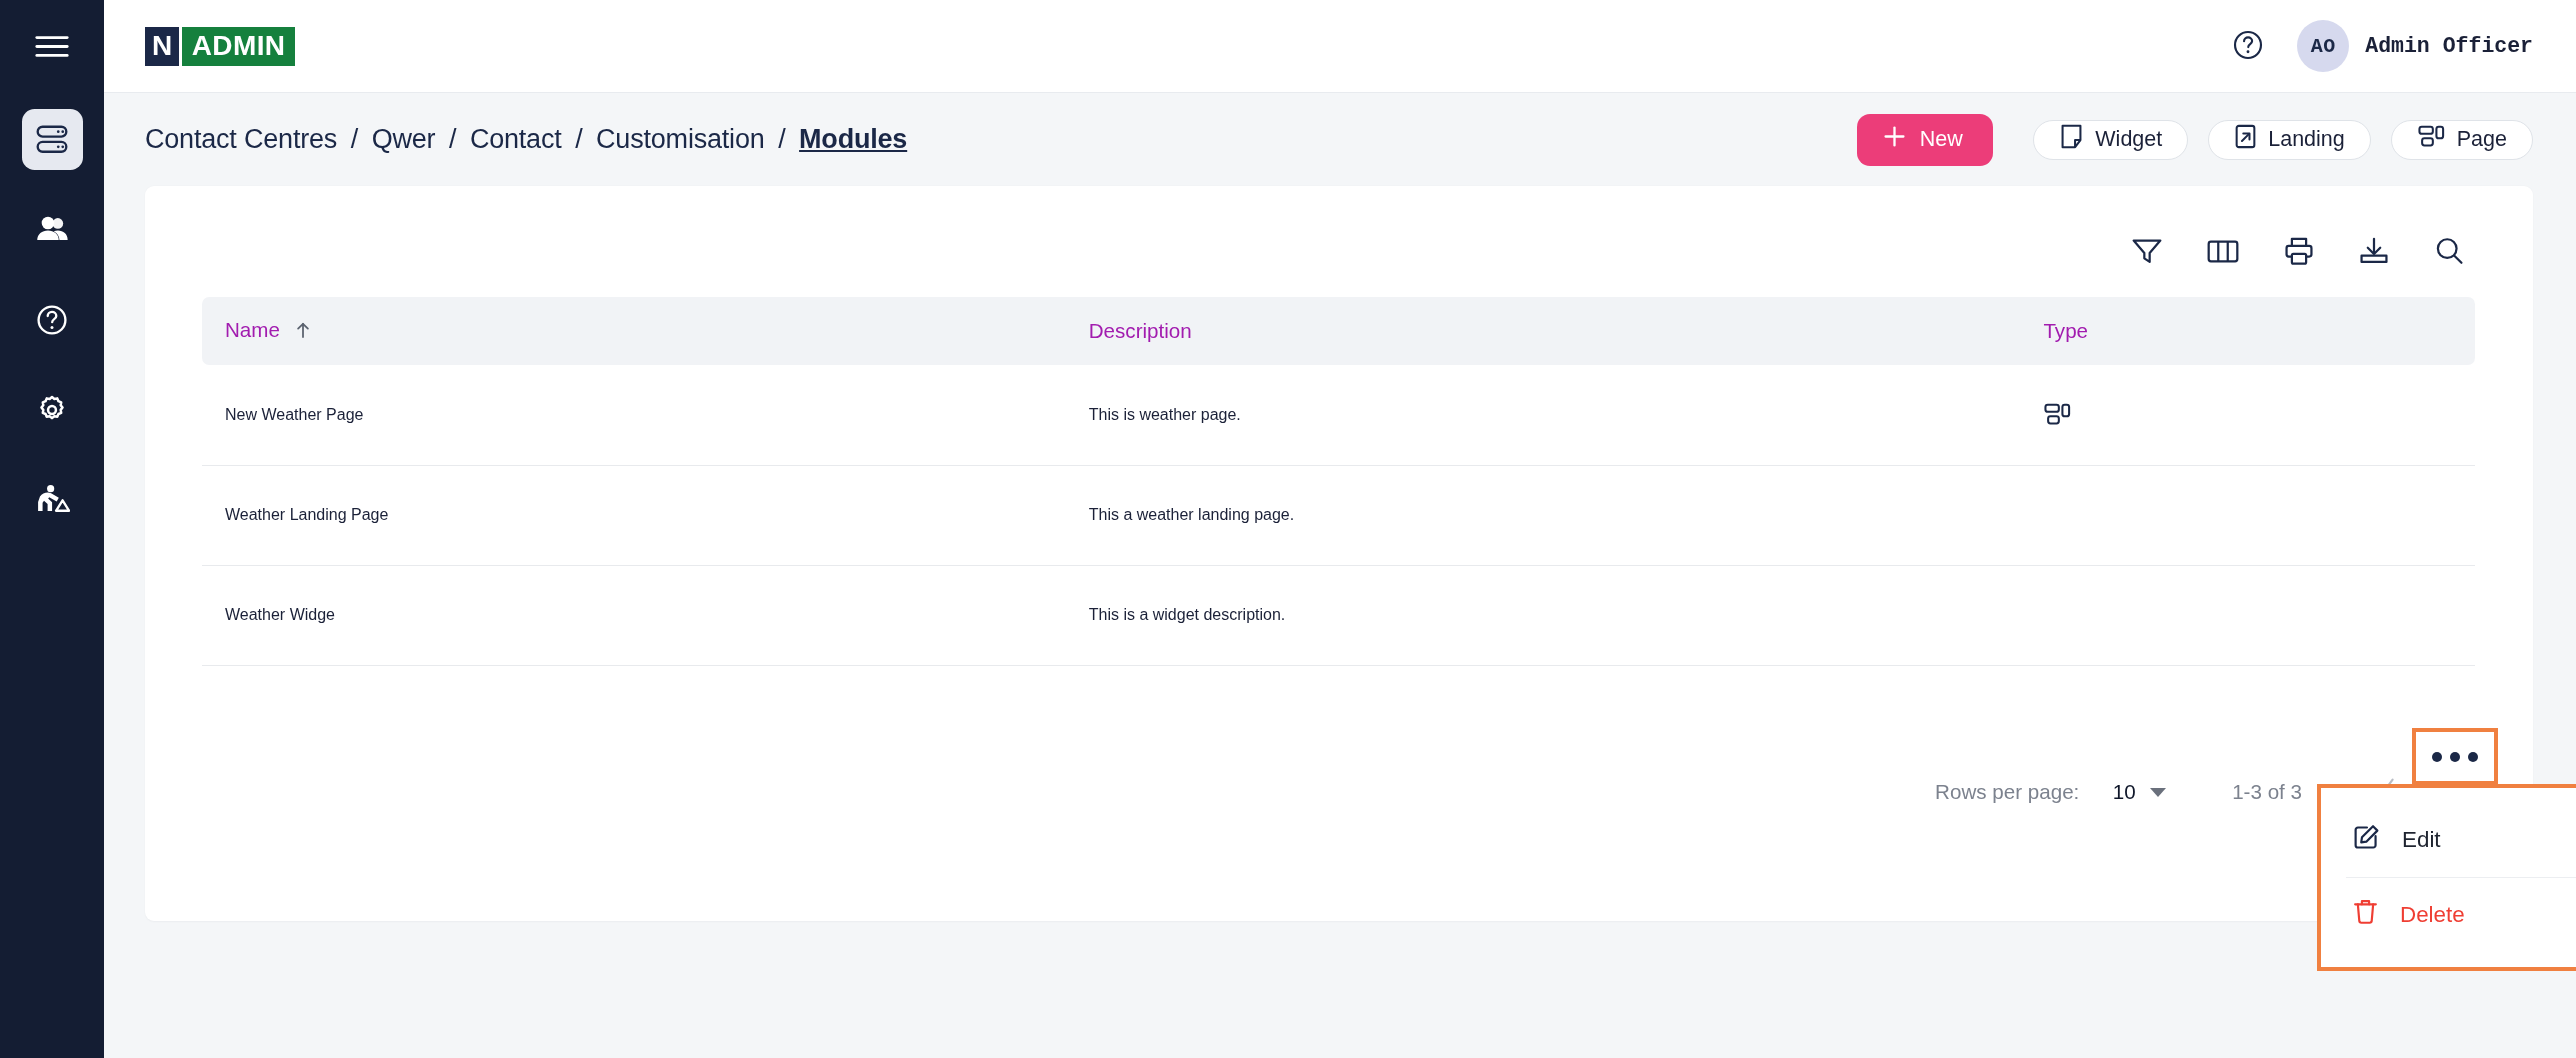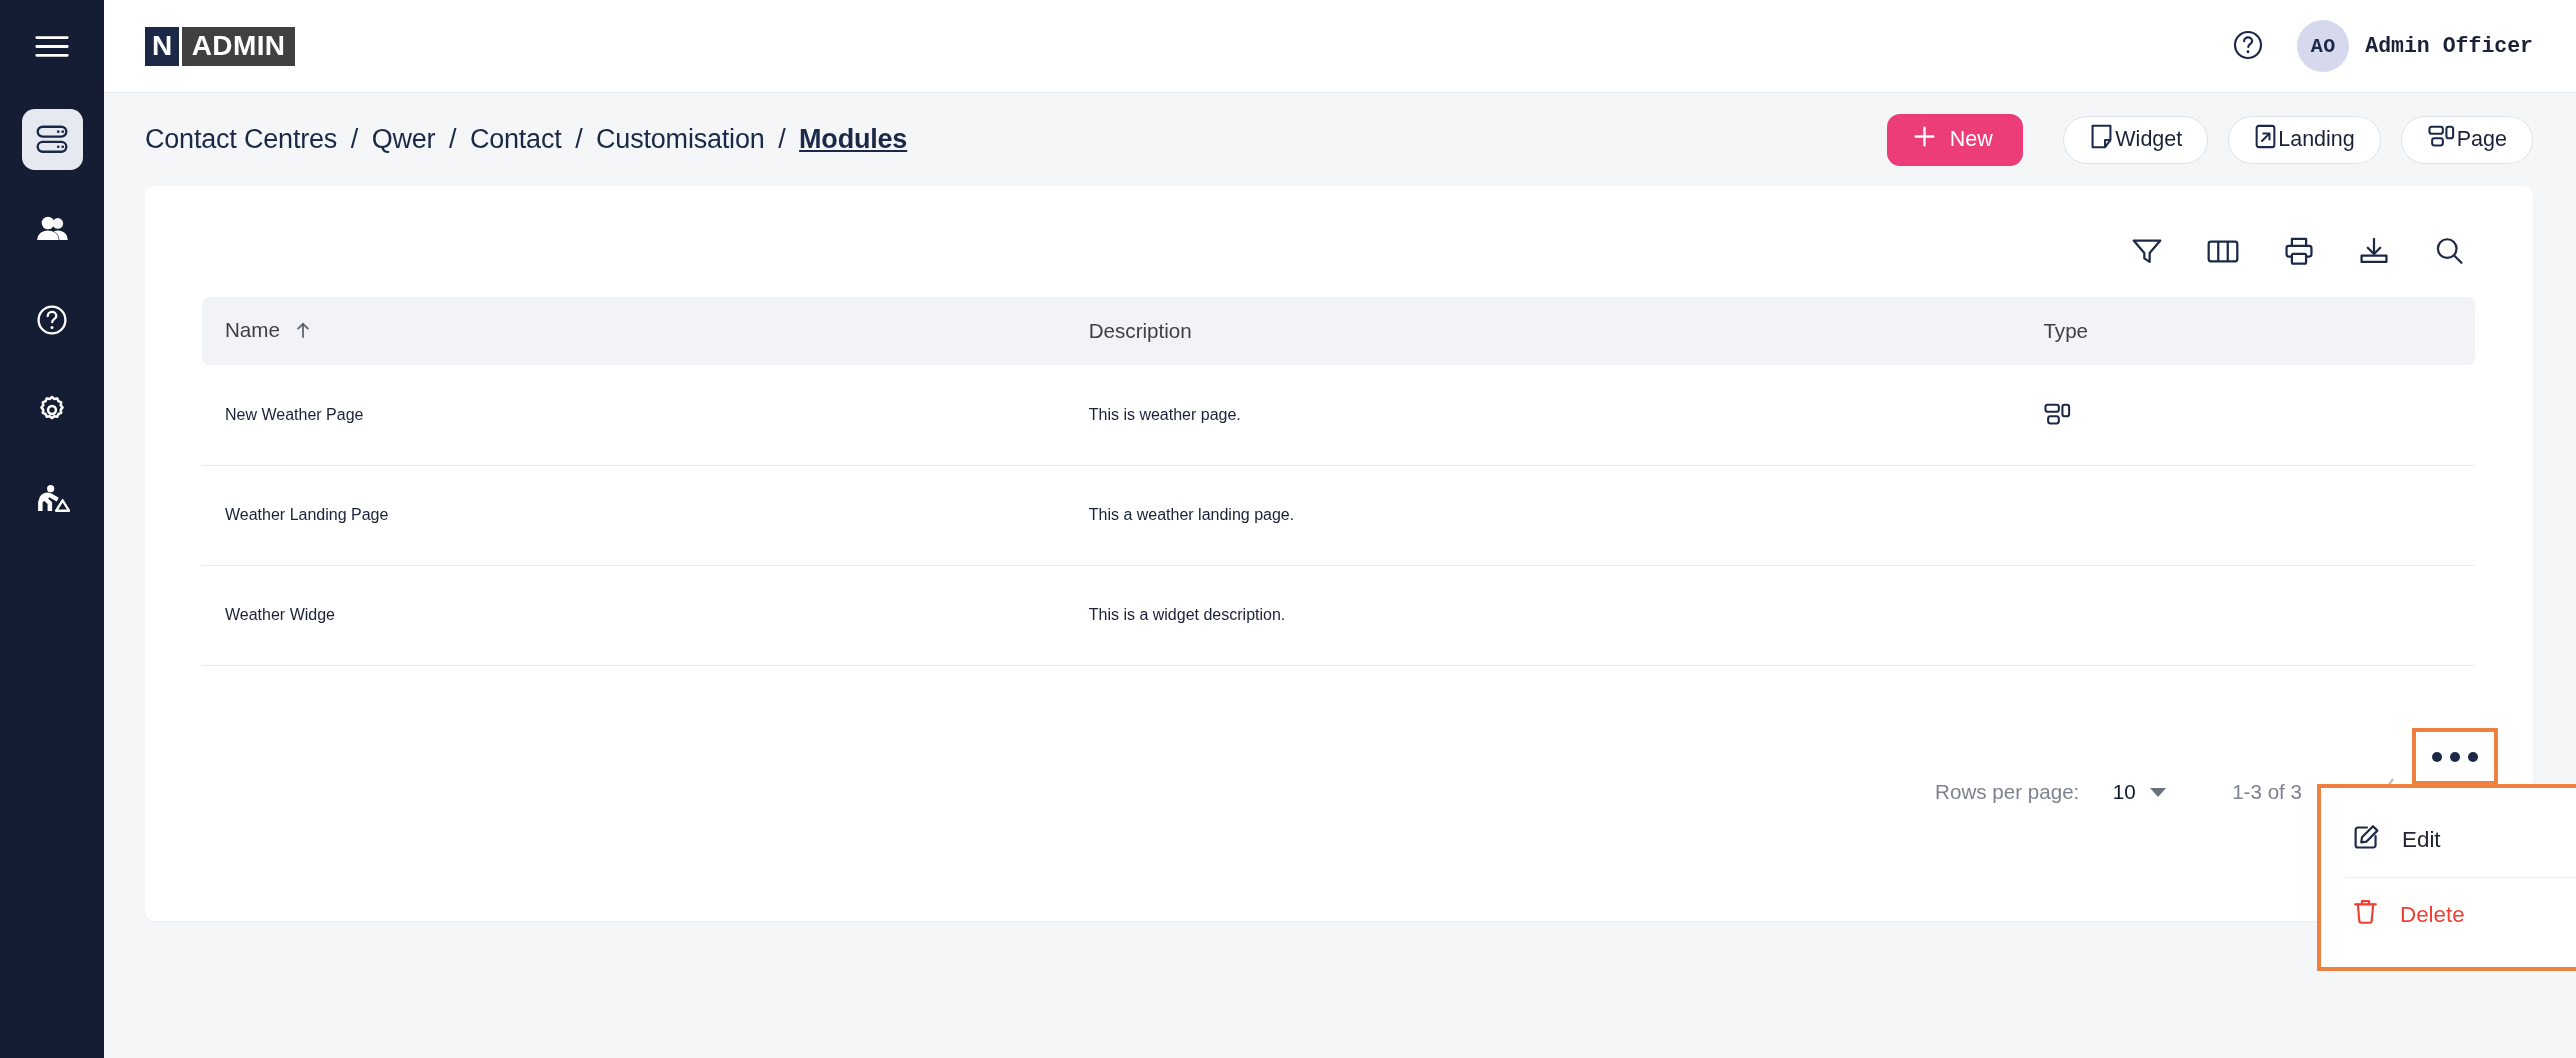--- a/index.html
+++ b/index.html
@@ -59,21 +59,21 @@
   }
   .logo { display: flex; align-items: center; gap: 2.7px; }
   .logo-n {
     background: #1b2847; color: #fff;
     font-weight: bold; font-size: 28px;
     width: 34px; height: 39px;
     display:flex; align-items:center; justify-content:center;
     letter-spacing: 0px;
   }
   .logo-admin {
-    background: #404040; color: #fff;
+    background: #15803d; color: #fff;
     font-weight: bold; font-size: 28px;
     height: 39px; padding: 0 10px;
     display:flex; align-items:center; justify-content:center;
     letter-spacing: 0.4px;
   }
   .topbar-right { margin-left: auto; display: flex; align-items: center; gap: 32px; }
   .help-btn { cursor: pointer; display:flex; align-items:center; }
   .user-chip { display: flex; align-items: center; gap: 16px; cursor: pointer; font-family: Liberation Mono, monospace; }
   .avatar {
     width: 52px; height: 52px; border-radius: 50%;
@@ -108,23 +108,23 @@
     border: none; border-radius: 13px;
     height: 52px; padding: 0 30.5px 0 25px;
     font-size: 21.5px; font-family: inherit;
     display: flex; align-items: center; gap: 12.6px;
     cursor: pointer;
     margin-right: 20px;
   }
   .btn-outline {
     background: #fff; color: #1b2138;
     border: 0.9px solid #dfe3e8; border-radius: 32px;
-    height: 48px; padding: 0 25px;
+    height: 40px; padding: 0 25px;
     font-size: 21.5px; font-family: inherit;
-    display: flex; align-items: center; gap: 1px;
+    display: flex; align-items: center; gap: 11px;
     cursor: pointer;
     white-space: nowrap;
   }
 
   
   .card-wrap { padding: 0 43px 0 41px; flex: 1; min-height: 0; }
   .card {
     background: #fff;
     border-radius: 9px;
     height: 735px;
@@ -136,21 +136,21 @@
     display: flex; justify-content: flex-end; align-items: center;
     gap: 43px;
     padding: 50px 68px 0 0;
   }
   .tool-ico { cursor: pointer; display: flex; align-items: center; justify-content: center; }
 
   table { width: calc(100% - 115px); margin: 30.5px 57px 0 57px; border-collapse: collapse; table-layout: fixed; }
   thead th {
     background: #f1f3f6;
     font-size: 20.6px; font-weight: normal;
-    color: #404040;
+    color: #a21caf;
     text-align: left;
     height: 68px;
     padding: 0 0 0 23px;
     vertical-align: middle;
   }
   thead th:first-child { border-radius: 7.2px 0 0 7.2px; }
   thead th:last-child  { border-radius: 0 7.2px 7.2px 0; }
   .sort-arrow { margin-left: 9px; display: inline-block; vertical-align: -1.8px; }
   tbody td {
     font-size: 16px; color: #1b2138;

